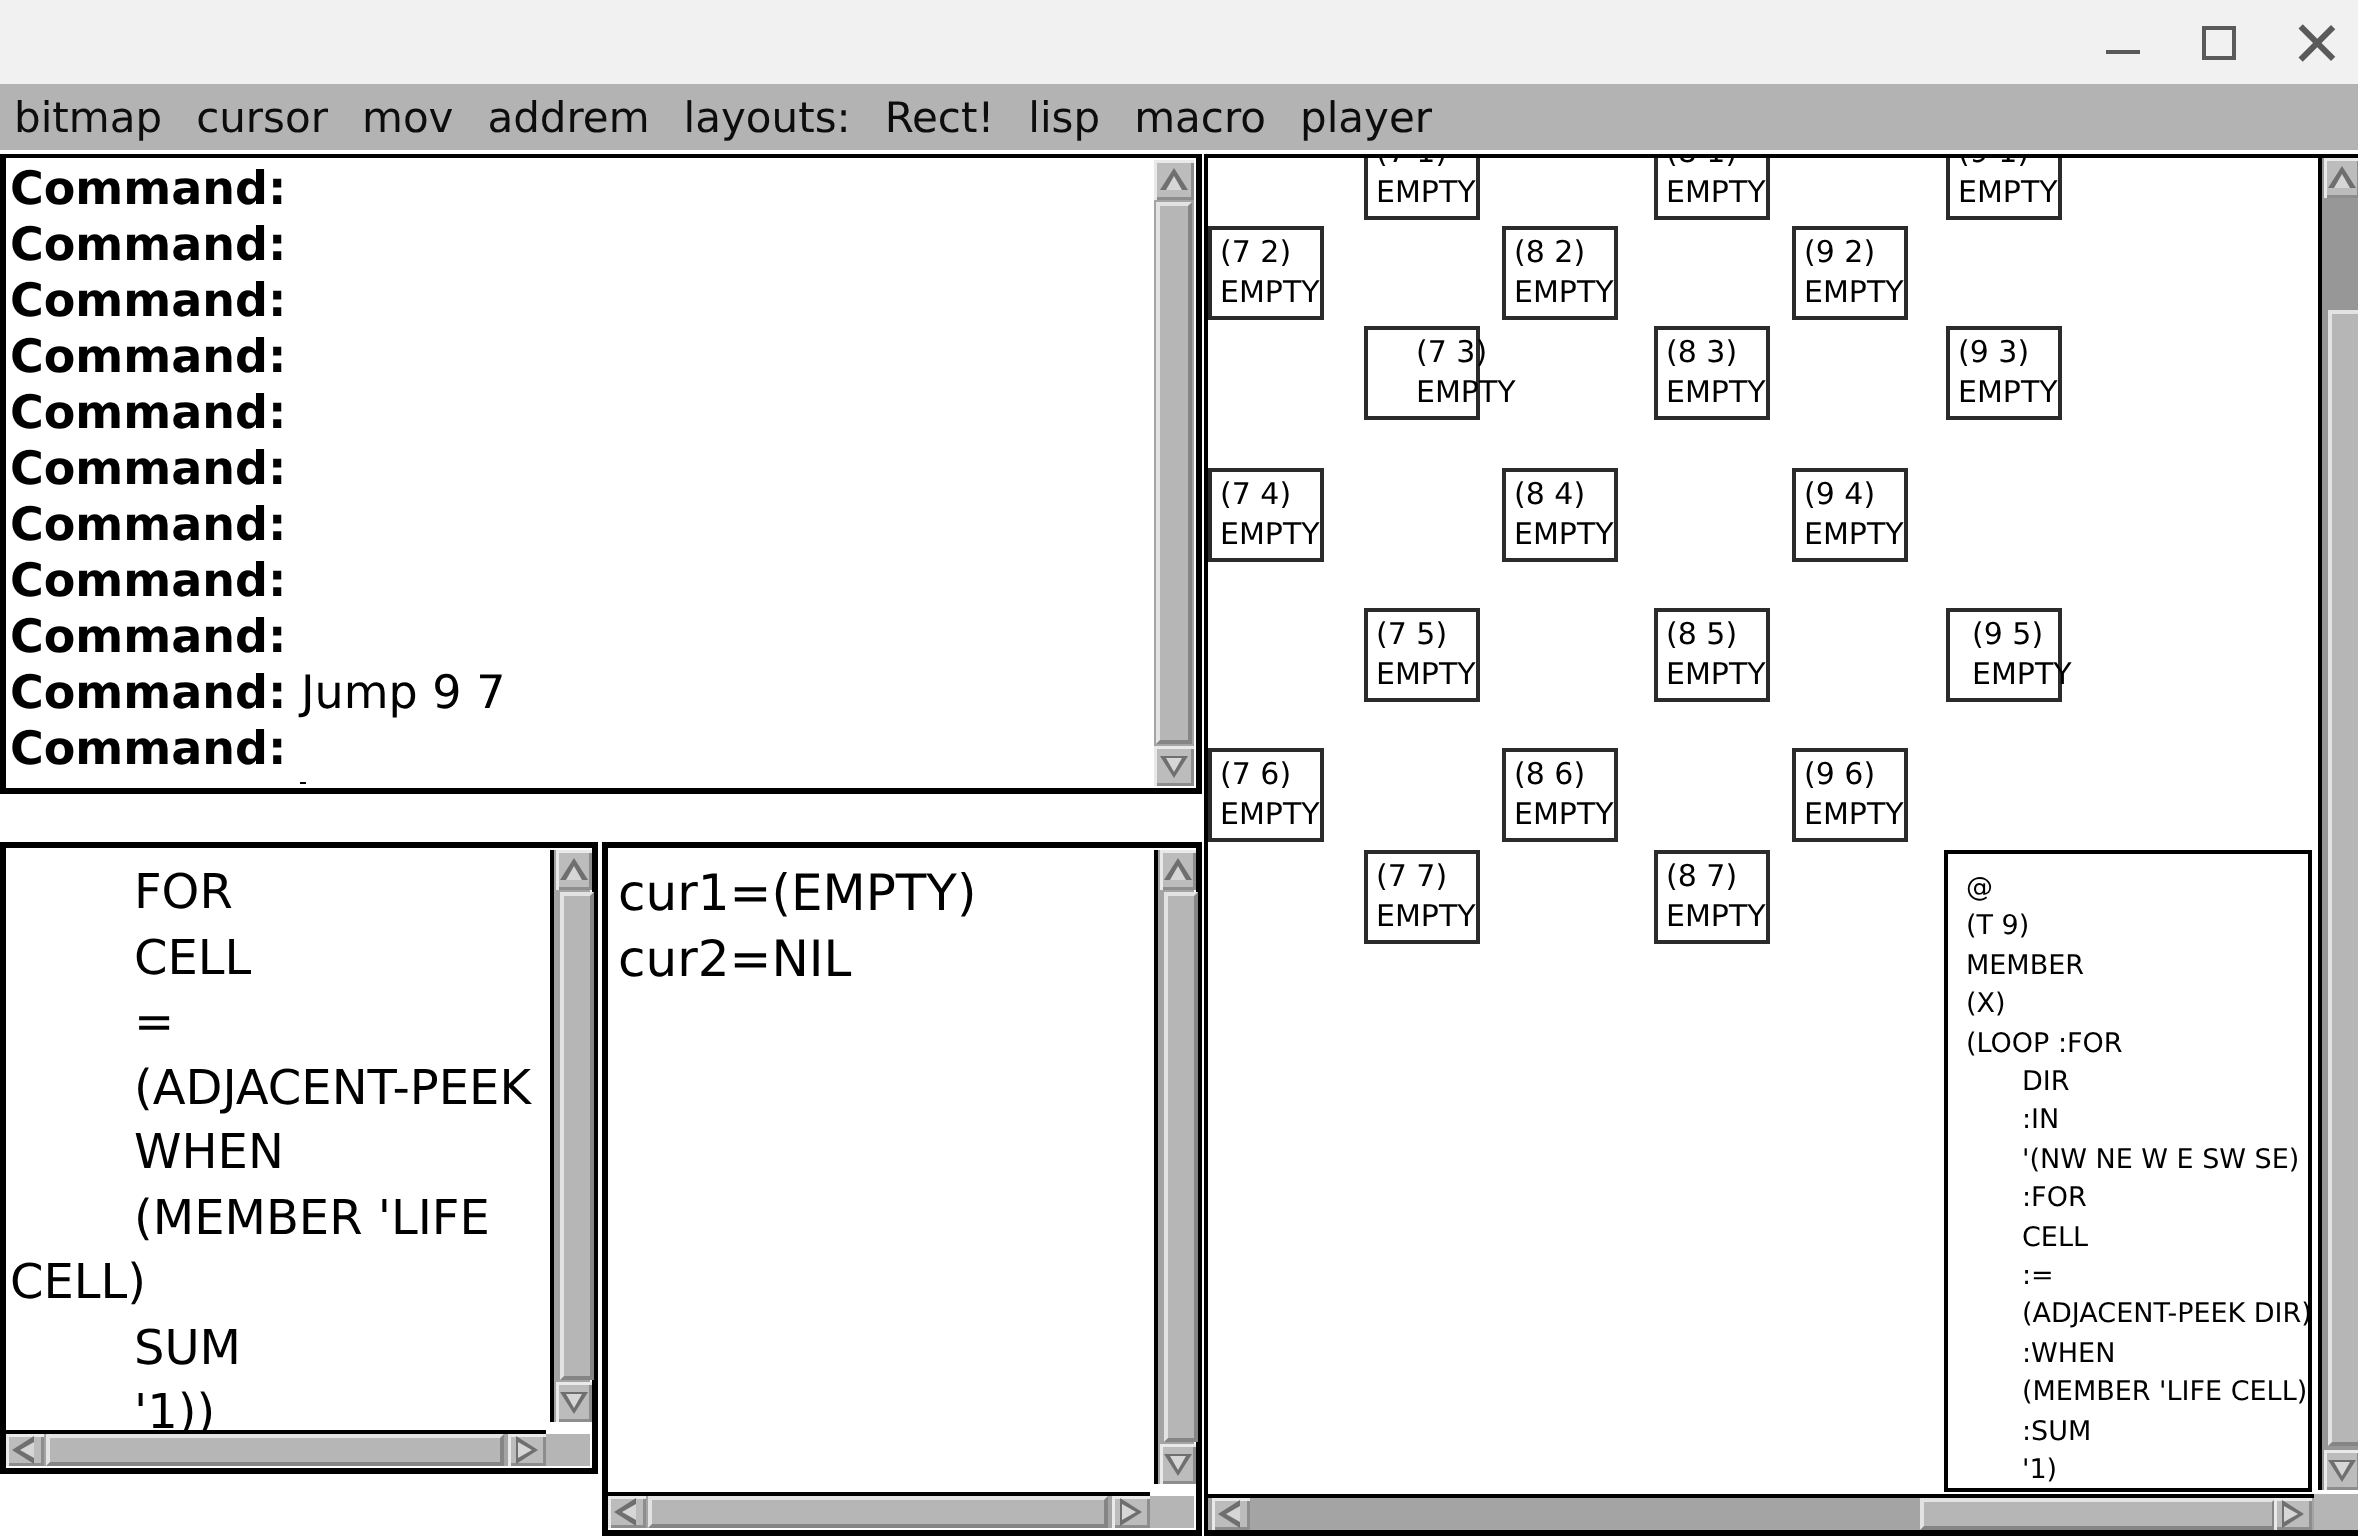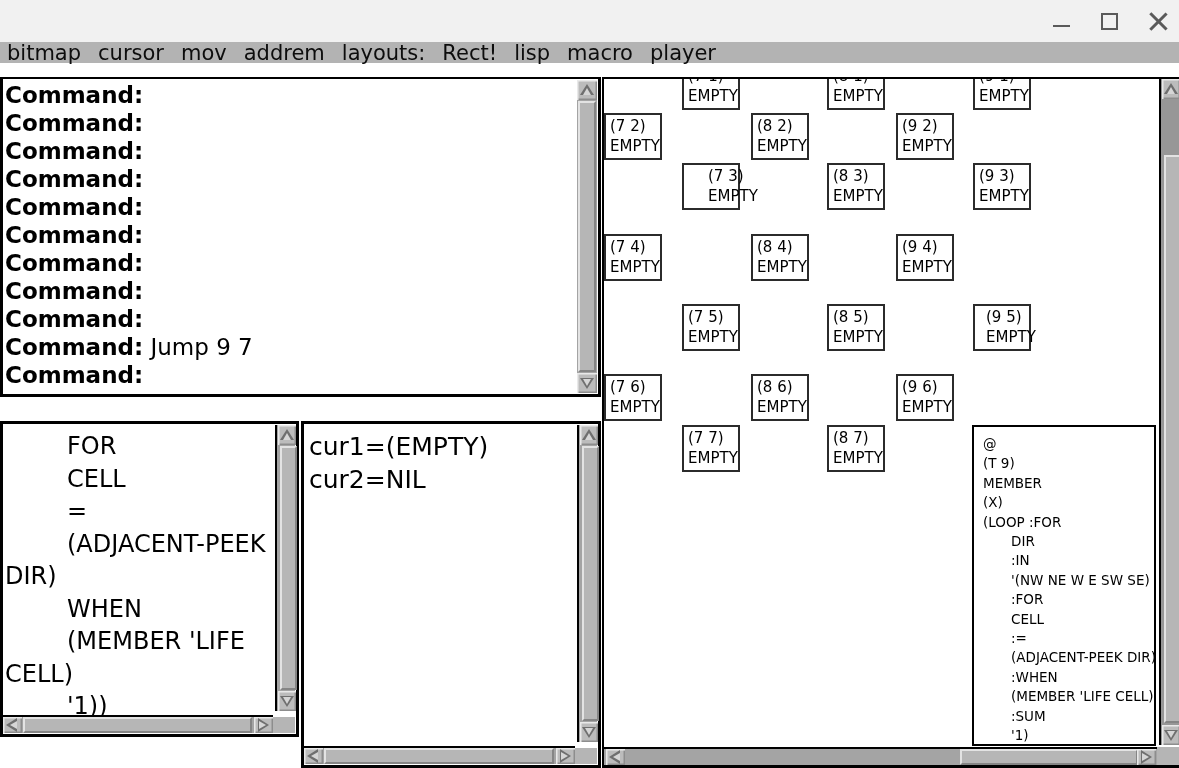--- a/index.html
+++ b/index.html
@@ -12,21 +12,21 @@
   .win-controls { position:absolute; right:8px; top:0; height:42px; display:flex; align-items:center; gap:22px; }
   .win-btn { width:26px; height:26px; position:relative; cursor:default; }
   .min-glyph { position:absolute; left:4px; bottom:7px; width:17px; height:2.5px; background:#5a5a5a; }
   .max-glyph { position:absolute; left:4px; top:5px; width:17px; height:17px; border:2.5px solid #5a5a5a; background:transparent; }
   .close-glyph { position:absolute; left:3px; top:3px; width:20px; height:20px; }
   .close-glyph::before, .close-glyph::after { content:''; position:absolute; left:9px; top:-1px; width:2.6px; height:23px; background:#5a5a5a; }
   .close-glyph::before { transform:rotate(45deg); }
   .close-glyph::after { transform:rotate(-45deg); }
 
   
-  .menubar { position:absolute; left:0; top:42px; width:1179px; height:21px; background:#b3b3b3; display:flex; align-items:center; padding-left:7px; }
+  .menubar { position:absolute; left:0; top:42px; width:1179px; height:33px; background:#b3b3b3; display:flex; align-items:center; padding-left:7px; }
   .menu-item { font-size:21px; color:#0d0d0d; margin-right:17px; white-space:pre; }
 
   
   .panel { position:absolute; background:#fff; border:3px solid #000; }
 
   
   #command-panel { left:0; top:77px; width:601px; height:320px; border-width:2px 3px 3px 3px; }
   .cmd-lines { position:absolute; left:2px; top:2px; right:24px; bottom:2px; overflow:hidden; }
   .cmd-line { font-size:23px; line-height:28px; white-space:pre; color:#000; }
   .cmd-prompt { font-weight:bold; }
@@ -130,24 +130,24 @@
         </div>
     </div>
   </div>
 
   <div class="panel" id="left-code-panel">
     <div class="big-code" id="left-code-lines">
         <div class="big-line ind1">FOR</div>
         <div class="big-line ind1">CELL</div>
         <div class="big-line ind1">=</div>
         <div class="big-line ind1">(ADJACENT-PEEK</div>
-        <div class="big-line">DIR)</div>
         <div class="big-line ind1">WHEN</div>
         <div class="big-line ind1">(MEMBER 'LIFE</div>
         <div class="big-line">CELL)</div>
+        <div class="big-line ind1">SUM</div>
         <div class="big-line ind1">'1))</div>
       </div>
     <div class="vscroll" style="right:1px; top:1px; bottom:23px; border-left:2px solid #000;">
       <div class="sb-btn" style="left:1px; top:0; width:18px;">
           <span class="tri tri-up" style="left:2px;"></span>
         </div>
       <div class="sb-thumb" style="left:2.5px; top:21px; bottom:21px; width:17px;"></div>
       <div class="sb-btn" style="left:1px; bottom:0; width:18px;">
           <span class="tri tri-down" style="left:2px;"></span>
         </div>

